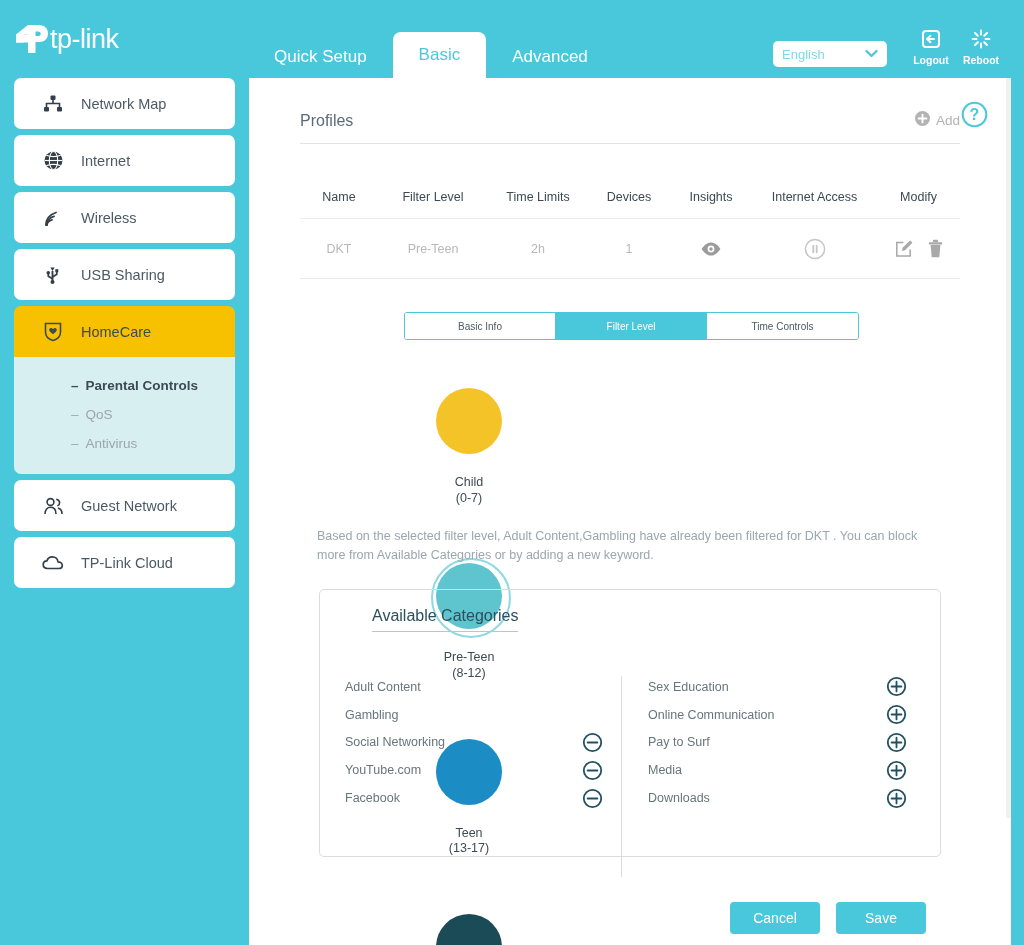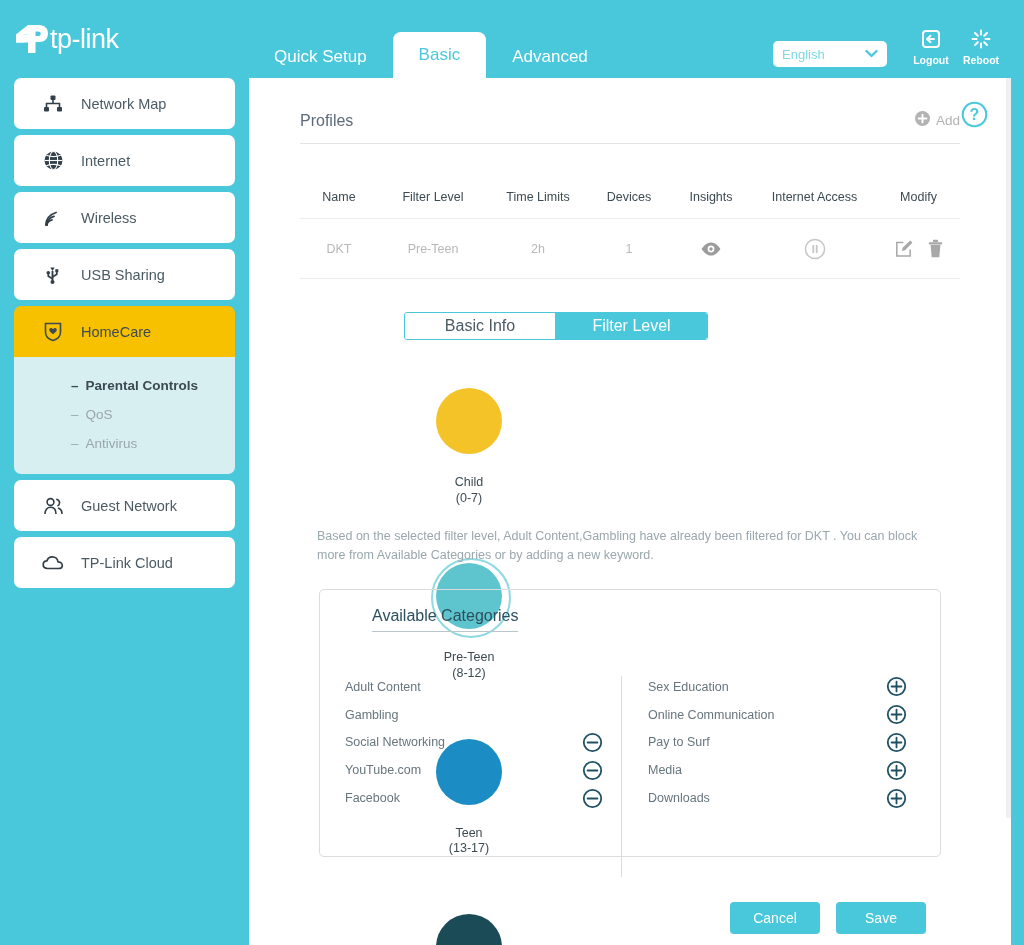--- a/index.html
+++ b/index.html
@@ -99,21 +99,21 @@
   .row-icons { display: flex; gap: 14px; justify-content: center; align-items: center; }
   .ic { cursor: pointer; display: flex; align-items: center; justify-content: center; }
 
   
   .segtabs {
     position: absolute; left: 155px; top: 234px; display: flex;
     border: 1px solid #4ac8db; border-radius: 3px; overflow: hidden;
   }
   .seg {
     width: 151px; height: 26px; display: flex; align-items: center; justify-content: center;
-    font-size: 16px; color: #4b5a63; background: #ffffff; cursor: pointer;
+    font-size: 10px; color: #4b5a63; background: #ffffff; cursor: pointer;
     border-right: 1px solid #4ac8db;
     text-align: center;
   }
   .seg:last-child { border-right: none; }
   .seg.active { background: #4ac8db; color: #ffffff; }
 
   
   .levels { position: absolute; left: 168px; top: 305px; display: flex; gap: 52px; flex-direction: column; }
   .level { width: 104px; display: flex; flex-direction: column; align-items: center; cursor: pointer; }
   .circle-wrap { width: 76px; height: 76px; display: flex; align-items: center; justify-content: center; position: relative; }
@@ -396,20 +396,21 @@
               </svg>
             </span>
           </div>
         </div>
       </div>
     </div>
 
     <div class="segtabs">
       <div class="seg">Basic Info</div>
       <div class="seg active">Filter Level</div>
+      <div class="seg">Time Controls</div>
     </div>
 
     <div class="levels">
       <div class="level">
         <span class="circle-wrap">
           <span class="circle" style="background:#f4c328"></span>
         </span>
         <span class="lname">Child</span>
         <span class="lage">(0-7)</span>
       </div>

